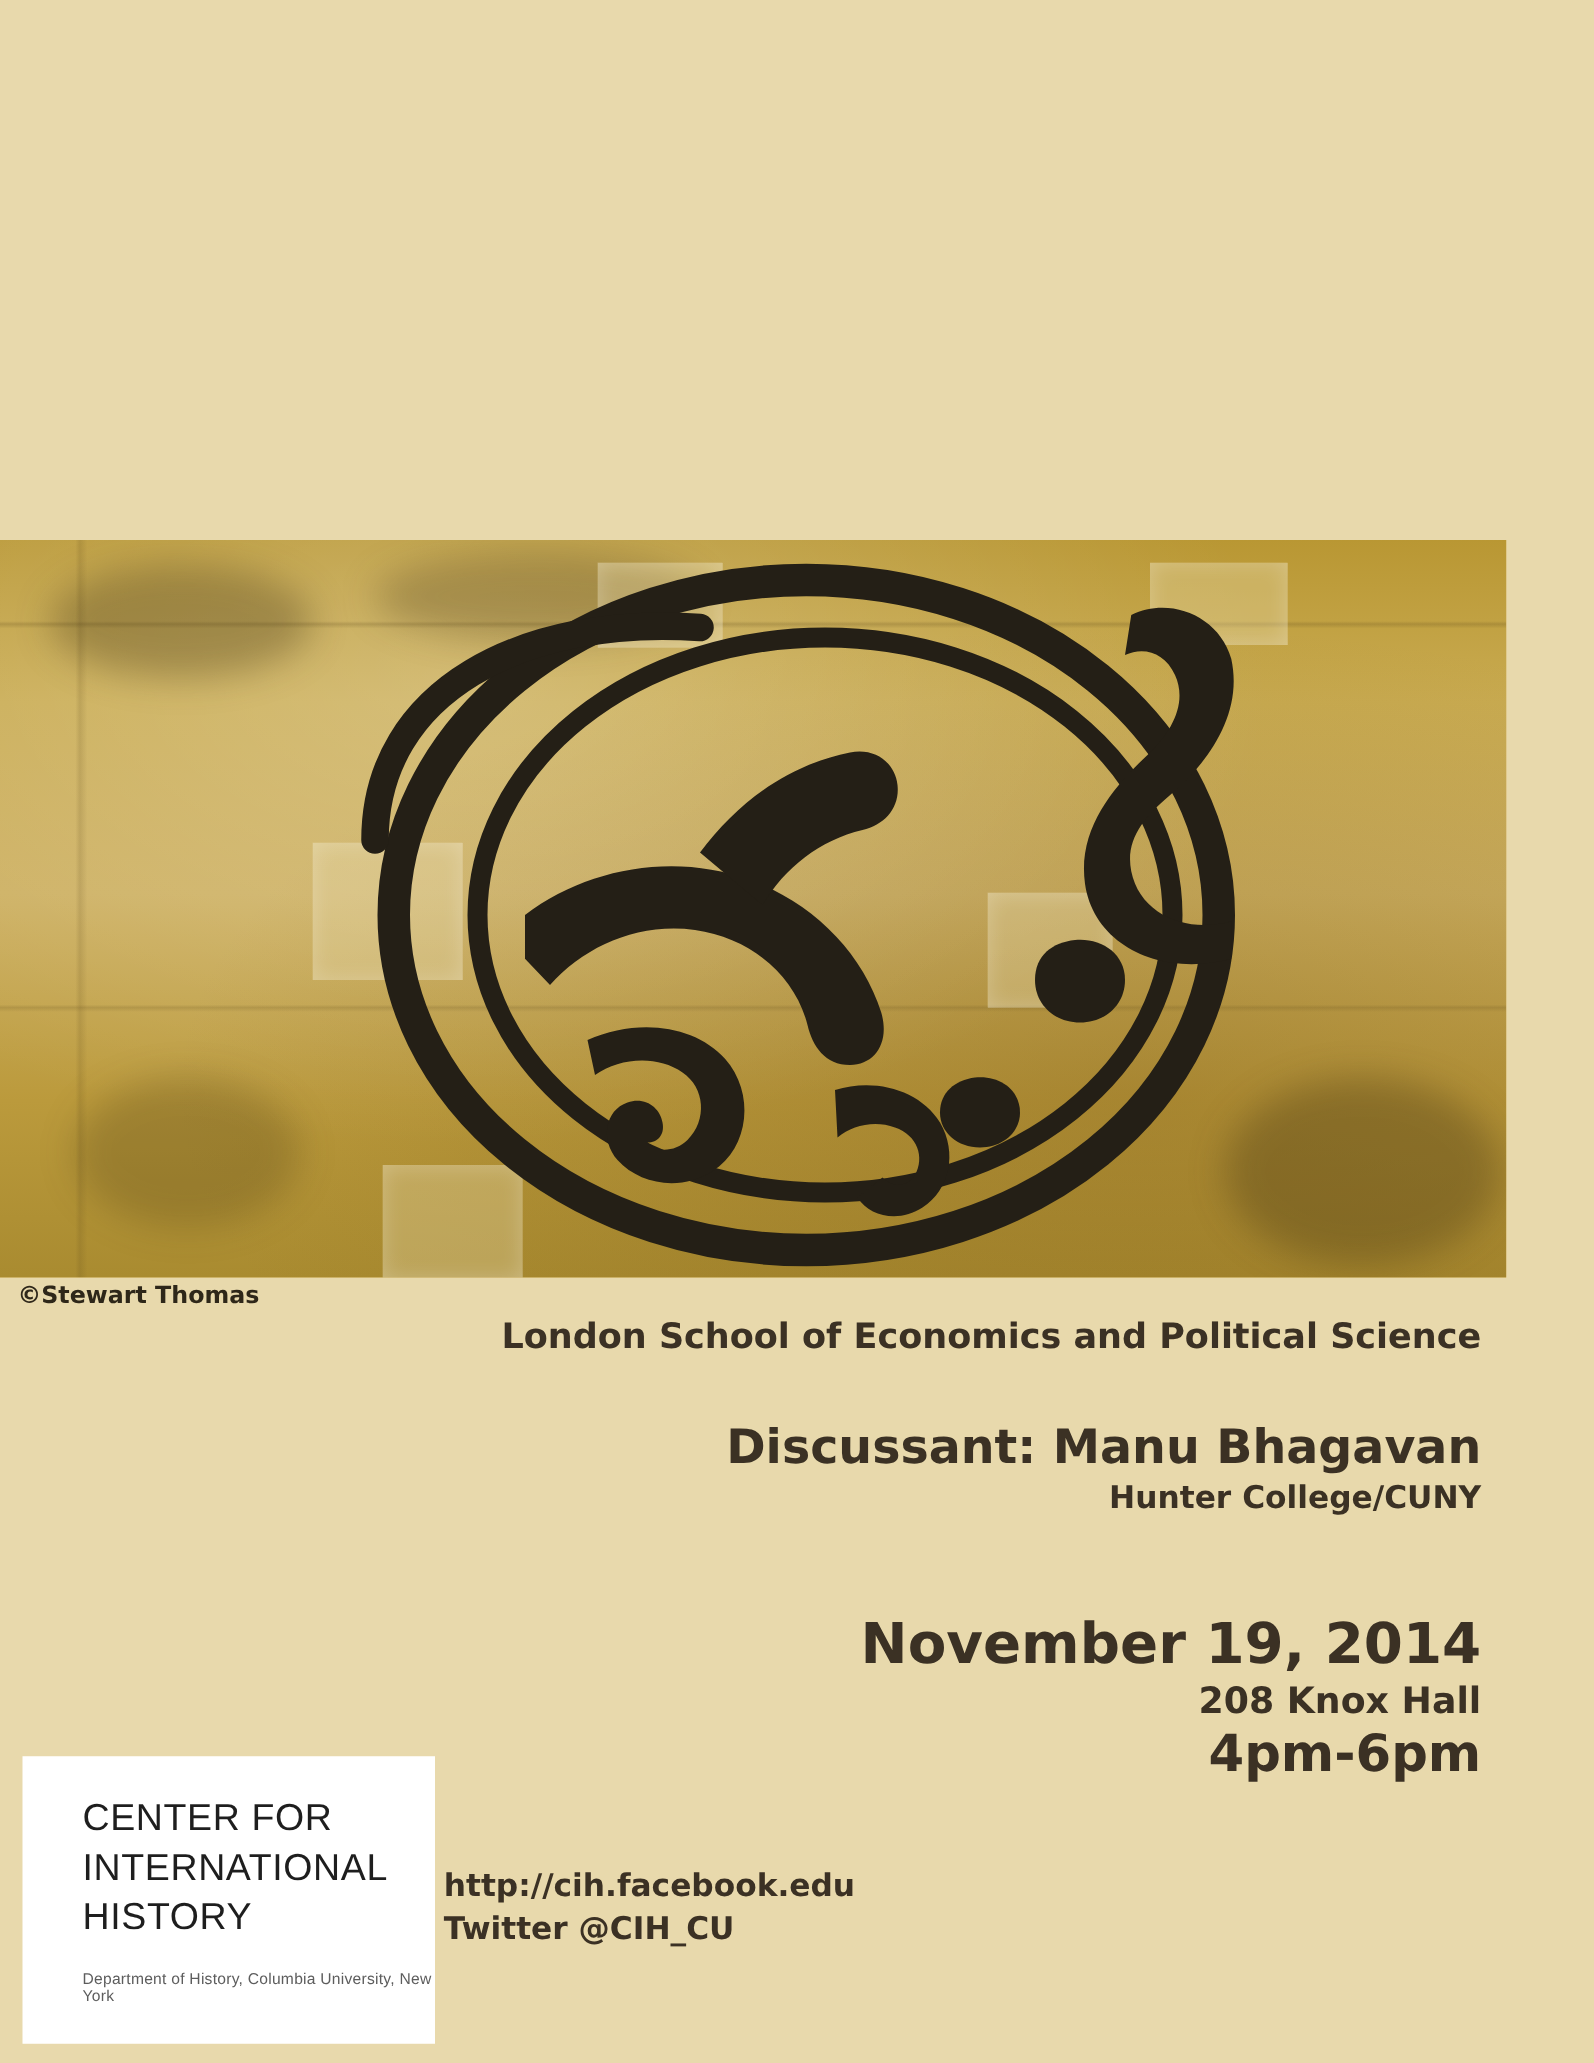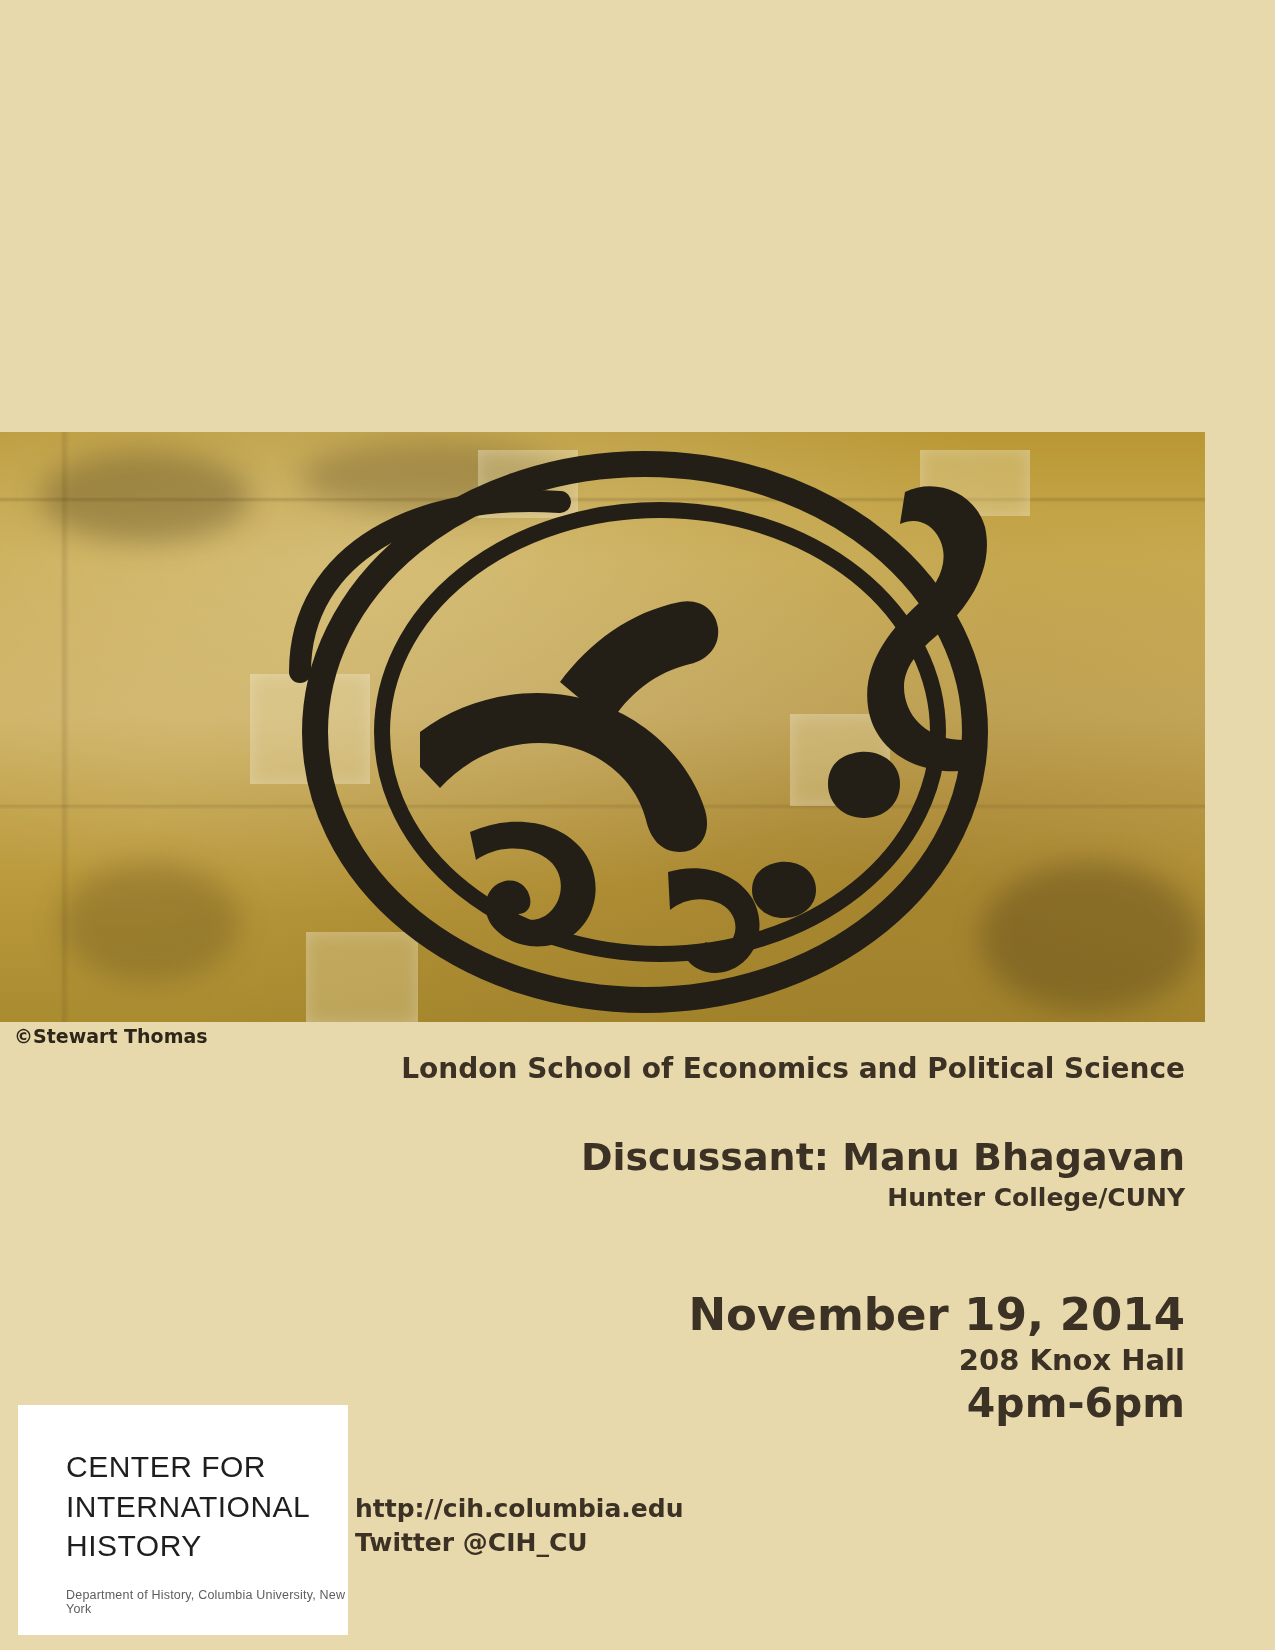--- a/index.html
+++ b/index.html
@@ -131,21 +131,21 @@
 
   
   .logo-box {
     position: absolute;
     left: 18px;
     top: 1405px;
     width: 330px;
     height: 230px;
     background: #ffffff;
     box-sizing: border-box;
-    padding: 42px 0 0 48px;
+    padding: 30px 0 0 48px;
   }
   .logo-line {
     font-family: "Liberation Sans", sans-serif;
     font-size: 30px;
     color: #1e1e1e;
     letter-spacing: 0.5px;
     line-height: 1.32;
   }
   .logo-sub {
     font-family: Liberation Sans, sans-serif;
@@ -221,17 +221,17 @@
   </div>
 
   <div class="logo-box">
     <div class="logo-line">CENTER FOR</div>
     <div class="logo-line">INTERNATIONAL</div>
     <div class="logo-line">HISTORY</div>
     <div class="logo-sub">Department of History, Columbia University, New York</div>
   </div>
 
   <div class="links">
-    <div>http://cih.columbia.edu</div>
+    <div>http://cih.facebook.edu</div>
     <div>Twitter @CIH_CU</div>
   </div>
 
 </div>
 
 </body></html>

